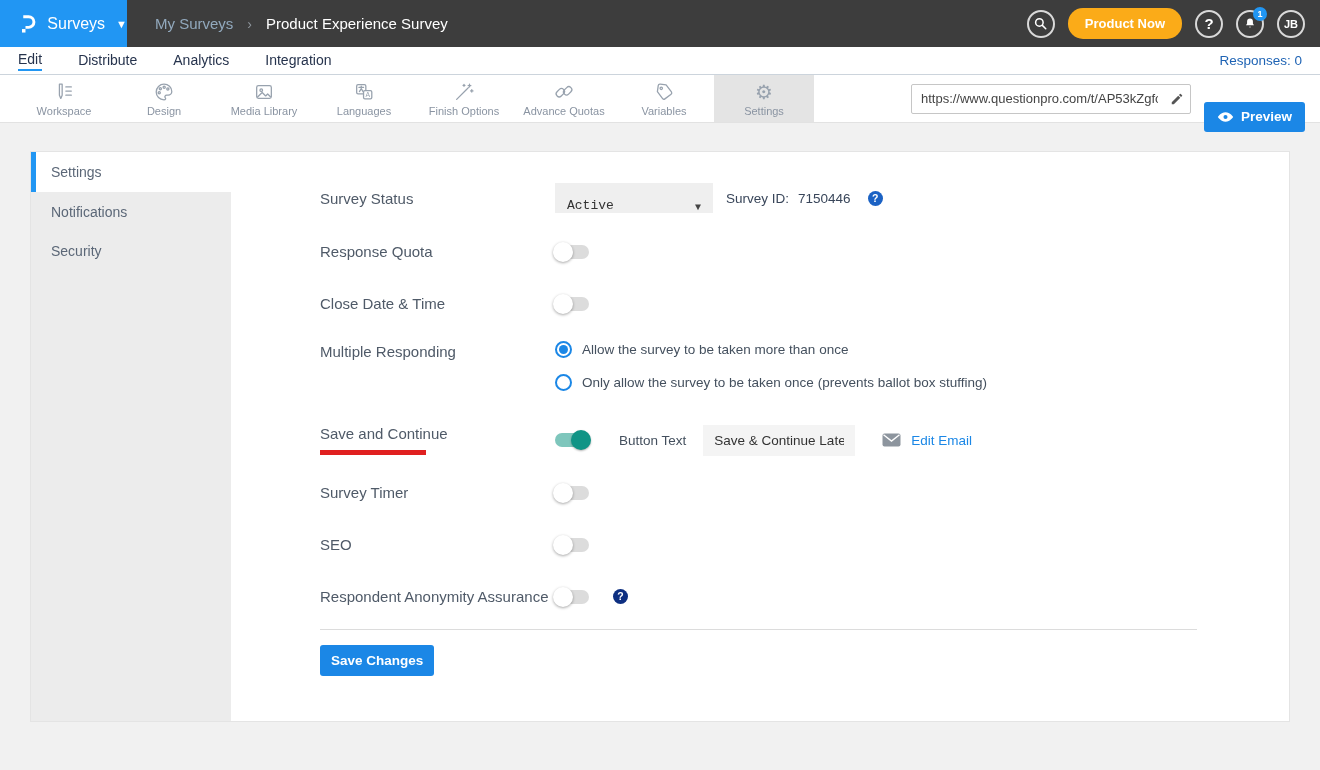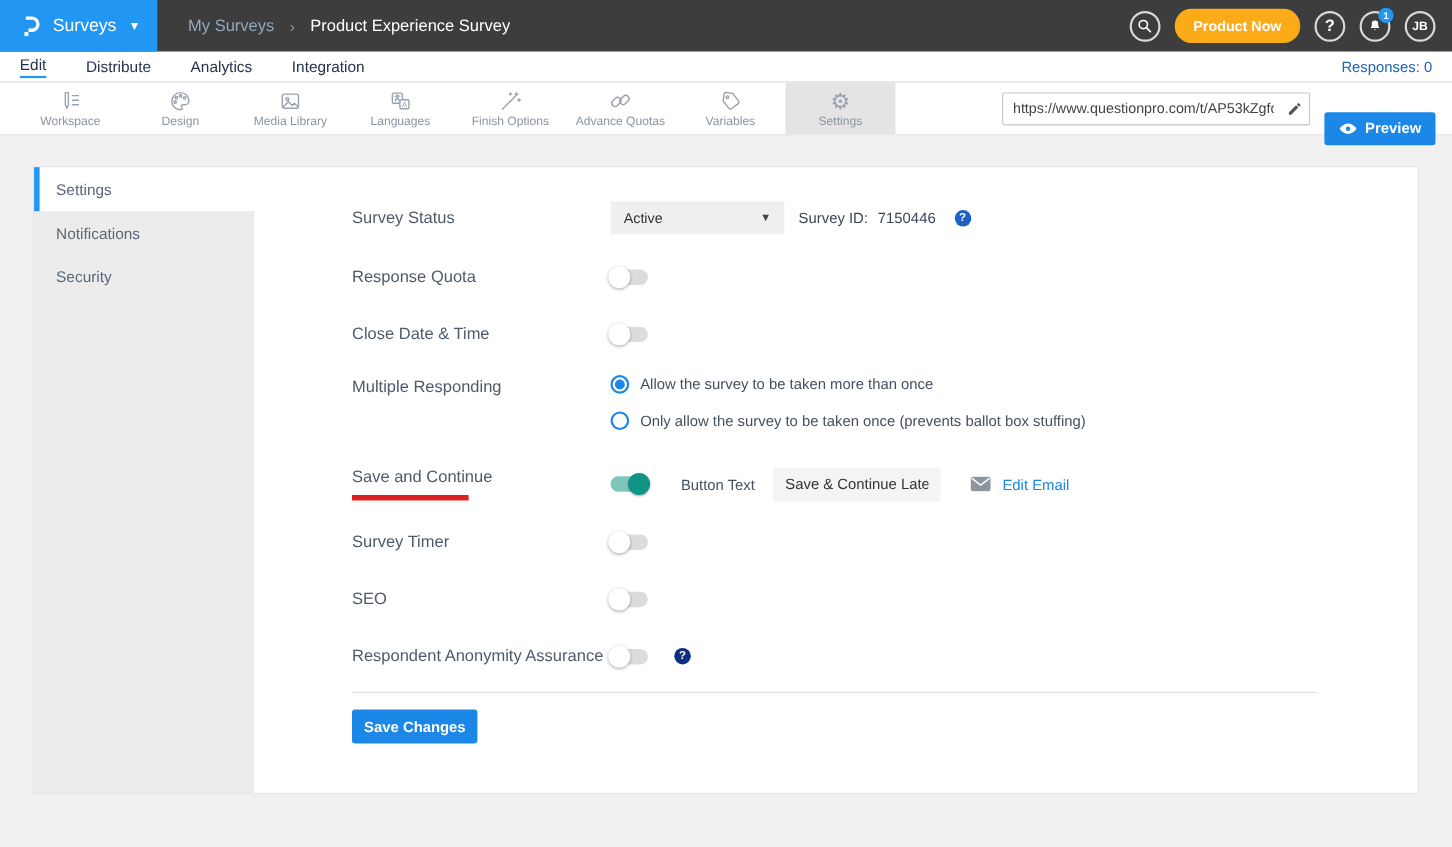--- a/index.html
+++ b/index.html
@@ -3,21 +3,21 @@
 <meta charset="utf-8">
 <style>
   * { box-sizing: border-box; margin: 0; padding: 0; }
   body {
     width: 1320px; height: 770px;
     font-family: "Liberation Sans", "DejaVu Sans", sans-serif;
     background: #f1f1f1; overflow: hidden;
   }
   
   .header { height: 47px; background: #3d3d3d; display: flex; align-items: center; }
-  .logo-area { width: 143px; height: 100%; background: #2196f3; display: flex; align-items: center; padding-left: 15px; gap: 9px; cursor: pointer; }
+  .logo-area { width: 127px; height: 100%; background: #2196f3; display: flex; align-items: center; padding-left: 15px; gap: 9px; cursor: pointer; }
   .logo-mark { width: 24px; height: 24px; }
   .app-label { color: #fff; font-size: 16px; }
   .caret { color: #fff; font-size: 11px; margin-left: 2px; }
   .breadcrumb { display: flex; align-items: center; margin-left: 28px; gap: 14px; }
   .crumb-parent { color: #92a9bd; font-size: 15px; cursor: pointer; }
   .crumb-sep { color: #8e959c; font-size: 14px; }
   .crumb-current { color: #ffffff; font-size: 15px; }
   .header-right { margin-left: auto; display: flex; align-items: center; gap: 13px; padding-right: 15px; }
   .hbtn { width: 28px; height: 28px; border: 2px solid #d9d9d9; border-radius: 50%; display: flex; align-items: center; justify-content: center; position: relative; cursor: pointer; color: #fff; }
   .hbtn svg { display: block; }
@@ -46,21 +46,21 @@
   .content { padding: 28px 30px 0 30px; }
   .card { display: flex; background: #fff; border: 1px solid #e4e4e4; height: 571px; }
   .side { width: 200px; background: #ececec; flex-shrink: 0; }
   .side-item { height: 39px; display: flex; align-items: center; padding-left: 20px; font-size: 14px; color: #5b6777; cursor: pointer; }
   .side-item.active { background: #fff; border-left: 5px solid #2196f3; padding-left: 15px; height: 40px; }
   .main { flex: 1; padding: 31px 92px 0 89px; }
   .frow { display: flex; align-items: center; min-height: 28px; margin-bottom: 24px; }
   .frow.top { align-items: flex-start; }
   .flabel { width: 235px; flex-shrink: 0; font-size: 15px; color: #4f5a68; }
   
-  .select { width: 158px; height: 30px; background: #efefef; border-radius: 0; display: flex; align-items: center; justify-content: space-between; padding: 0 12px; font-size: 13px; color: #333; cursor: pointer; }
+  .select { width: 158px; height: 30px; background: #efefef; border-radius: 0; display: flex; align-items: flex-end; justify-content: space-between; padding: 0 12px; font-size: 13px; color: #333; cursor: pointer; font-family: Liberation Mono, monospace; }
   .select .sc { color: #444; font-size: 10px; }
   .sid-label { margin-left: 13px; font-size: 13.5px; color: #39465a; }
   .sid-value { margin-left: 9px; font-size: 13.5px; color: #39465a; }
   .help { width: 15px; height: 15px; border-radius: 50%; background: #1b62c4; color: #fff; font-size: 10.5px; font-weight: 700; display: flex; align-items: center; justify-content: center; margin-left: 17px; cursor: pointer; }
   .help.dark { background: #0d2f81; margin-left: 24px; }
   .toggle { width: 34px; height: 14px; border-radius: 7px; background: #dcdcdc; position: relative; cursor: pointer; flex-shrink: 0; margin-top: 1px; }
   .toggle .knob { position: absolute; width: 20px; height: 20px; border-radius: 50%; background: #fff; top: -3px; left: -2px; box-shadow: 0 1px 3px rgba(0,0,0,.35); }
   .toggle.on { background: #7ec6bc; }
   .toggle.on .knob { left: 16px; background: #109486; box-shadow: 0 1px 2px rgba(0,0,0,.3); }
   .radio-group { display: flex; flex-direction: column; gap: 16px; }

